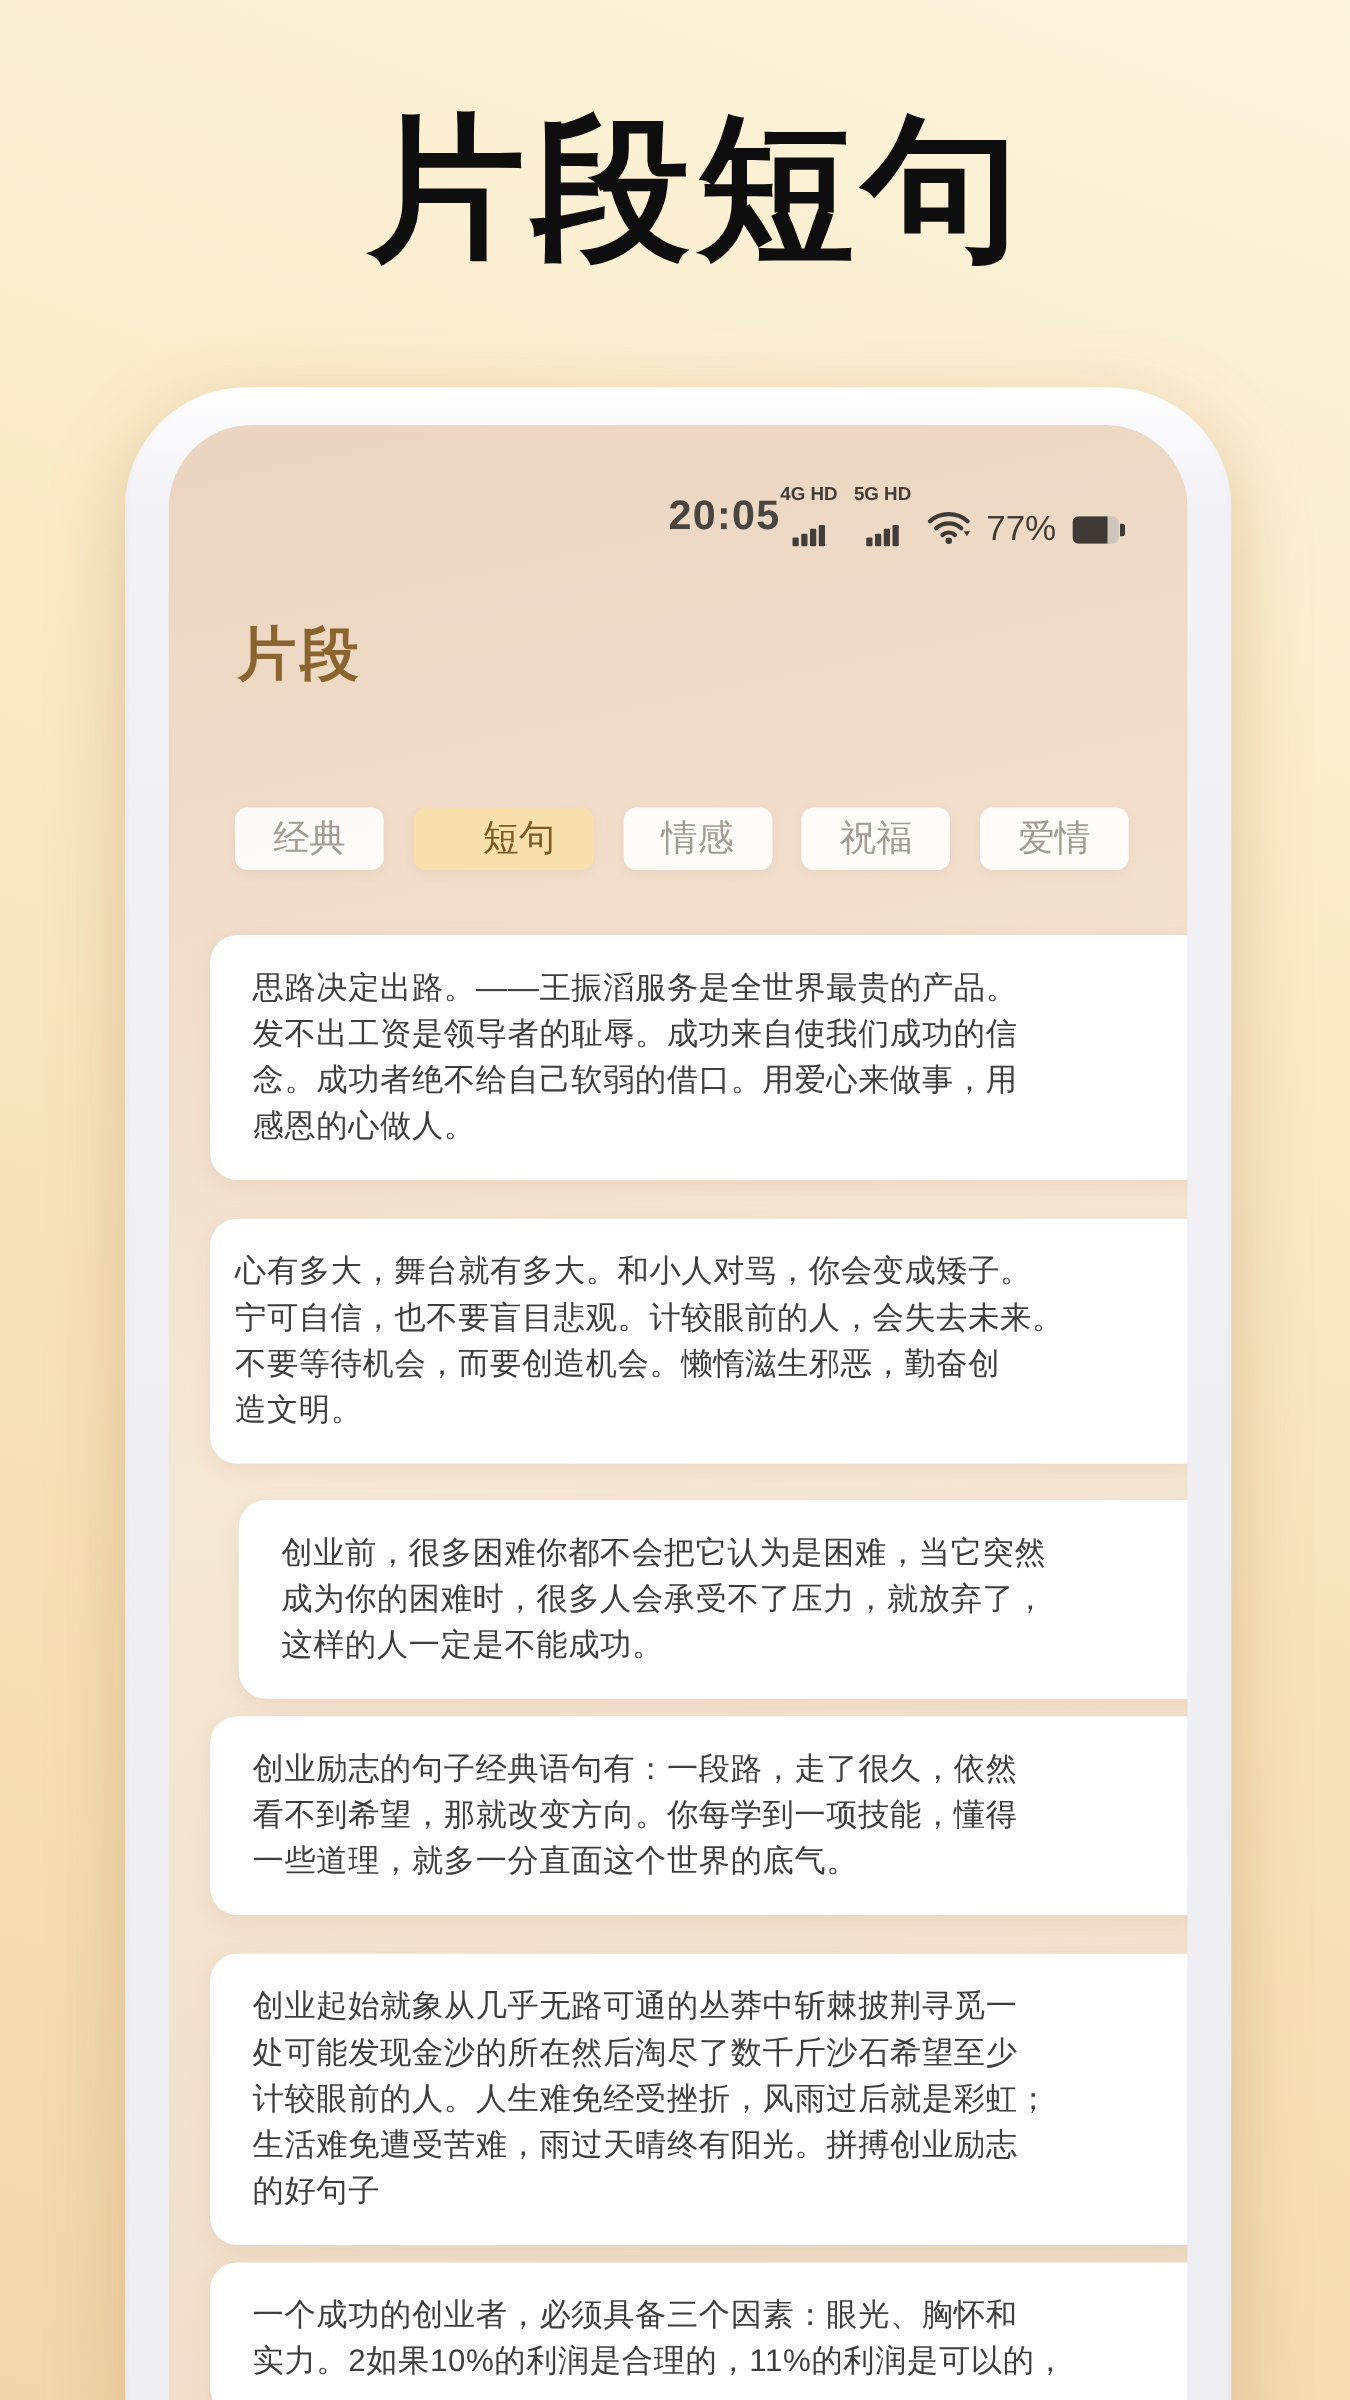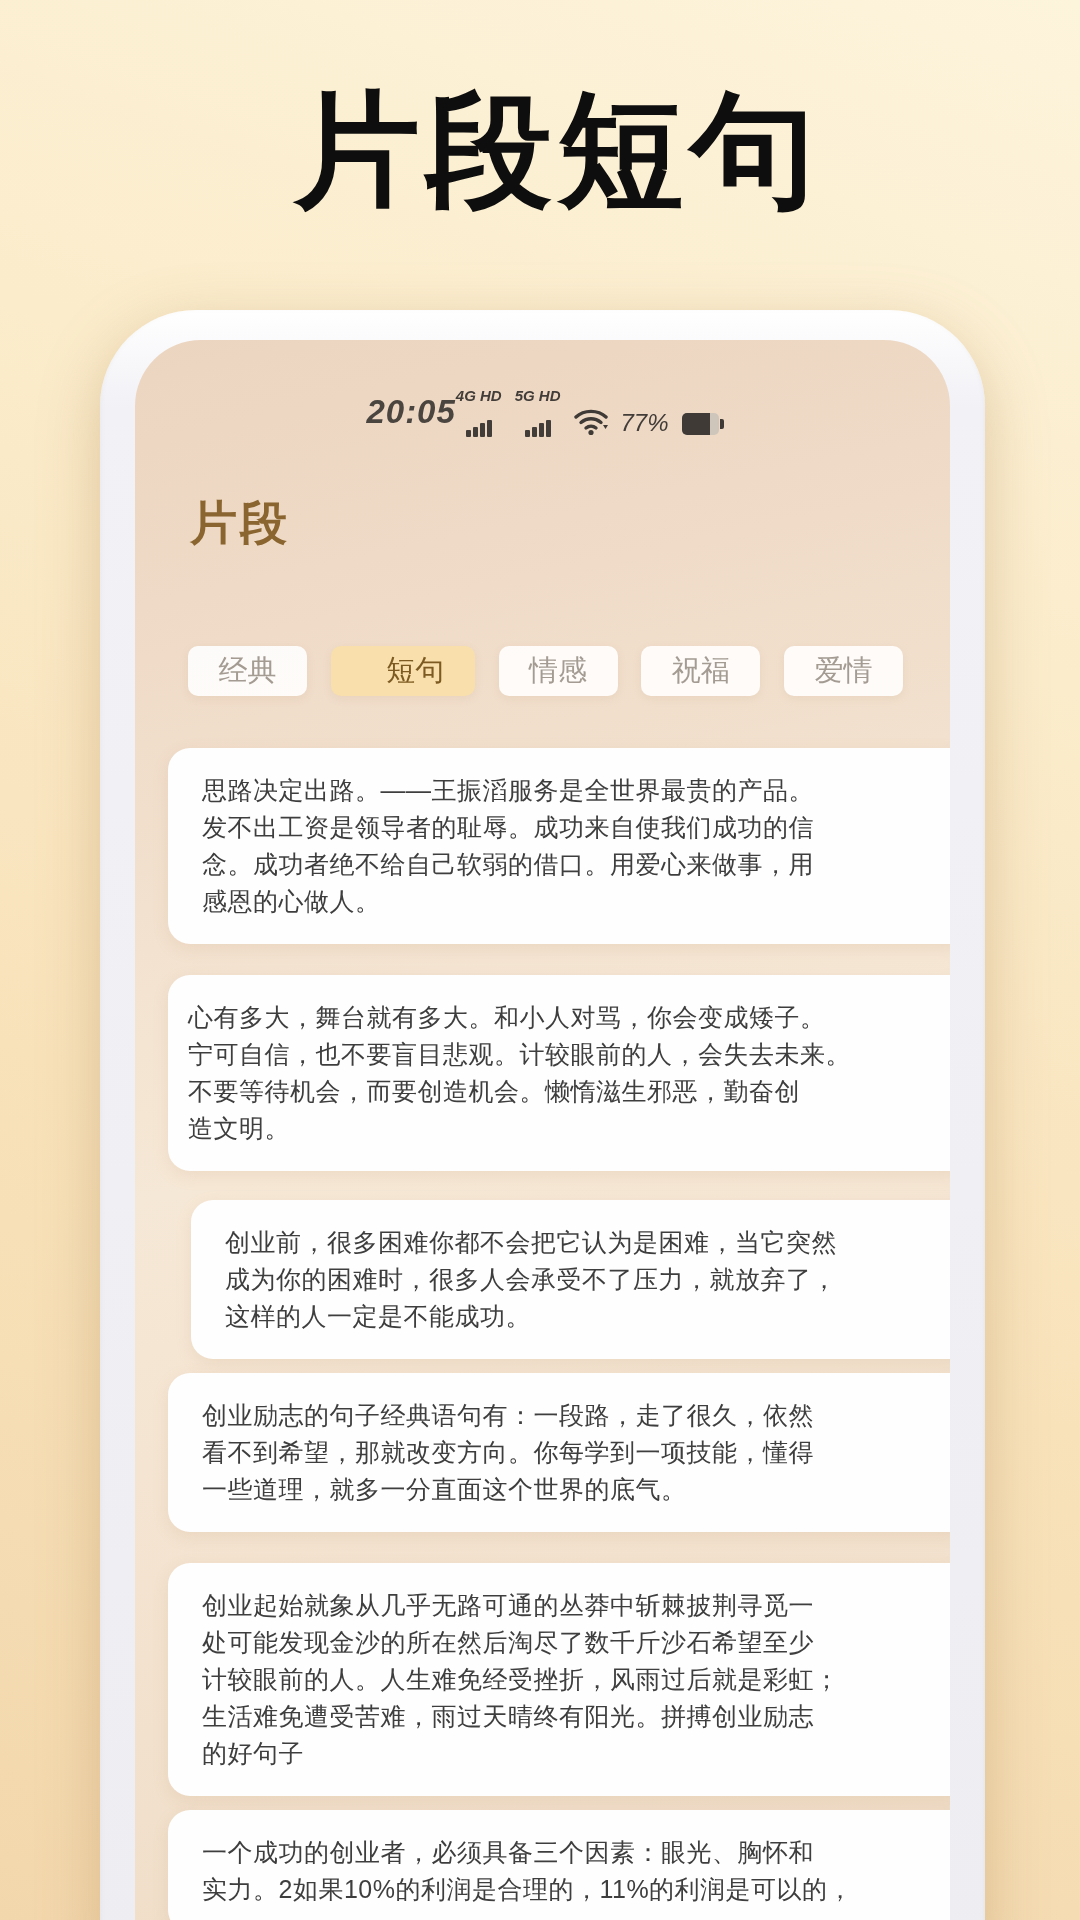--- a/index.html
+++ b/index.html
@@ -29,34 +29,34 @@
   }
   .screen{
     position:relative;width:815px;height:1620px;
     background:linear-gradient(168deg,#ecd5c0 0%,#efdbc8 18%,#f6e8d6 48%,#f2e1cd 78%,#efdcc6 100%);
     border-radius:66px 66px 0 0;
     overflow:hidden;
   }
   
   .status-bar{
     position:absolute;left:55px;right:50px;top:48px;height:48px;
-    display:flex;justify-content:center;align-items:center;font-style:italic;
+    display:flex;justify-content:flex-end;align-items:center;
   }
   .time{font-size:33px;font-weight:700;color:#4b4540;letter-spacing:1px;}
   .status-icons{display:flex;align-items:flex-end;gap:13px;}
   .net{display:flex;flex-direction:column;align-items:center;gap:17px;}
   .net-label{font-size:15px;font-weight:700;color:#423d38;line-height:15px;white-space:nowrap;}
   .bars{display:flex;align-items:flex-end;gap:2px;height:17px;}
   .bars i{display:block;width:5px;background:#423d38;border-radius:1px;}
   .bars i:nth-child(1){height:7px;}
   .bars i:nth-child(2){height:10px;}
   .bars i:nth-child(3){height:14px;}
   .bars i:nth-child(4){height:17px;}
   .wifi{width:34px;height:28px;margin-bottom:1px;}
-  .batt-pct{font-size:24px;font-weight:500;color:#423d38;line-height:29px;}
+  .batt-pct{font-size:28px;font-weight:500;color:#423d38;line-height:29px;}
   .battery{position:relative;width:42px;height:22px;margin-bottom:2px;}
   .battery .body{
     position:absolute;left:0;top:0;width:37px;height:22px;
     background:#cfc6bb;border-radius:5px;overflow:hidden;
   }
   .battery .fill{position:absolute;left:0;top:0;bottom:0;width:77%;background:#3f3a35;}
   .battery .nub{position:absolute;right:0;top:6px;width:4px;height:10px;background:#3f3a35;border-radius:0 2px 2px 0;}
   
   .app-header{
     position:absolute;left:55px;top:152px;

